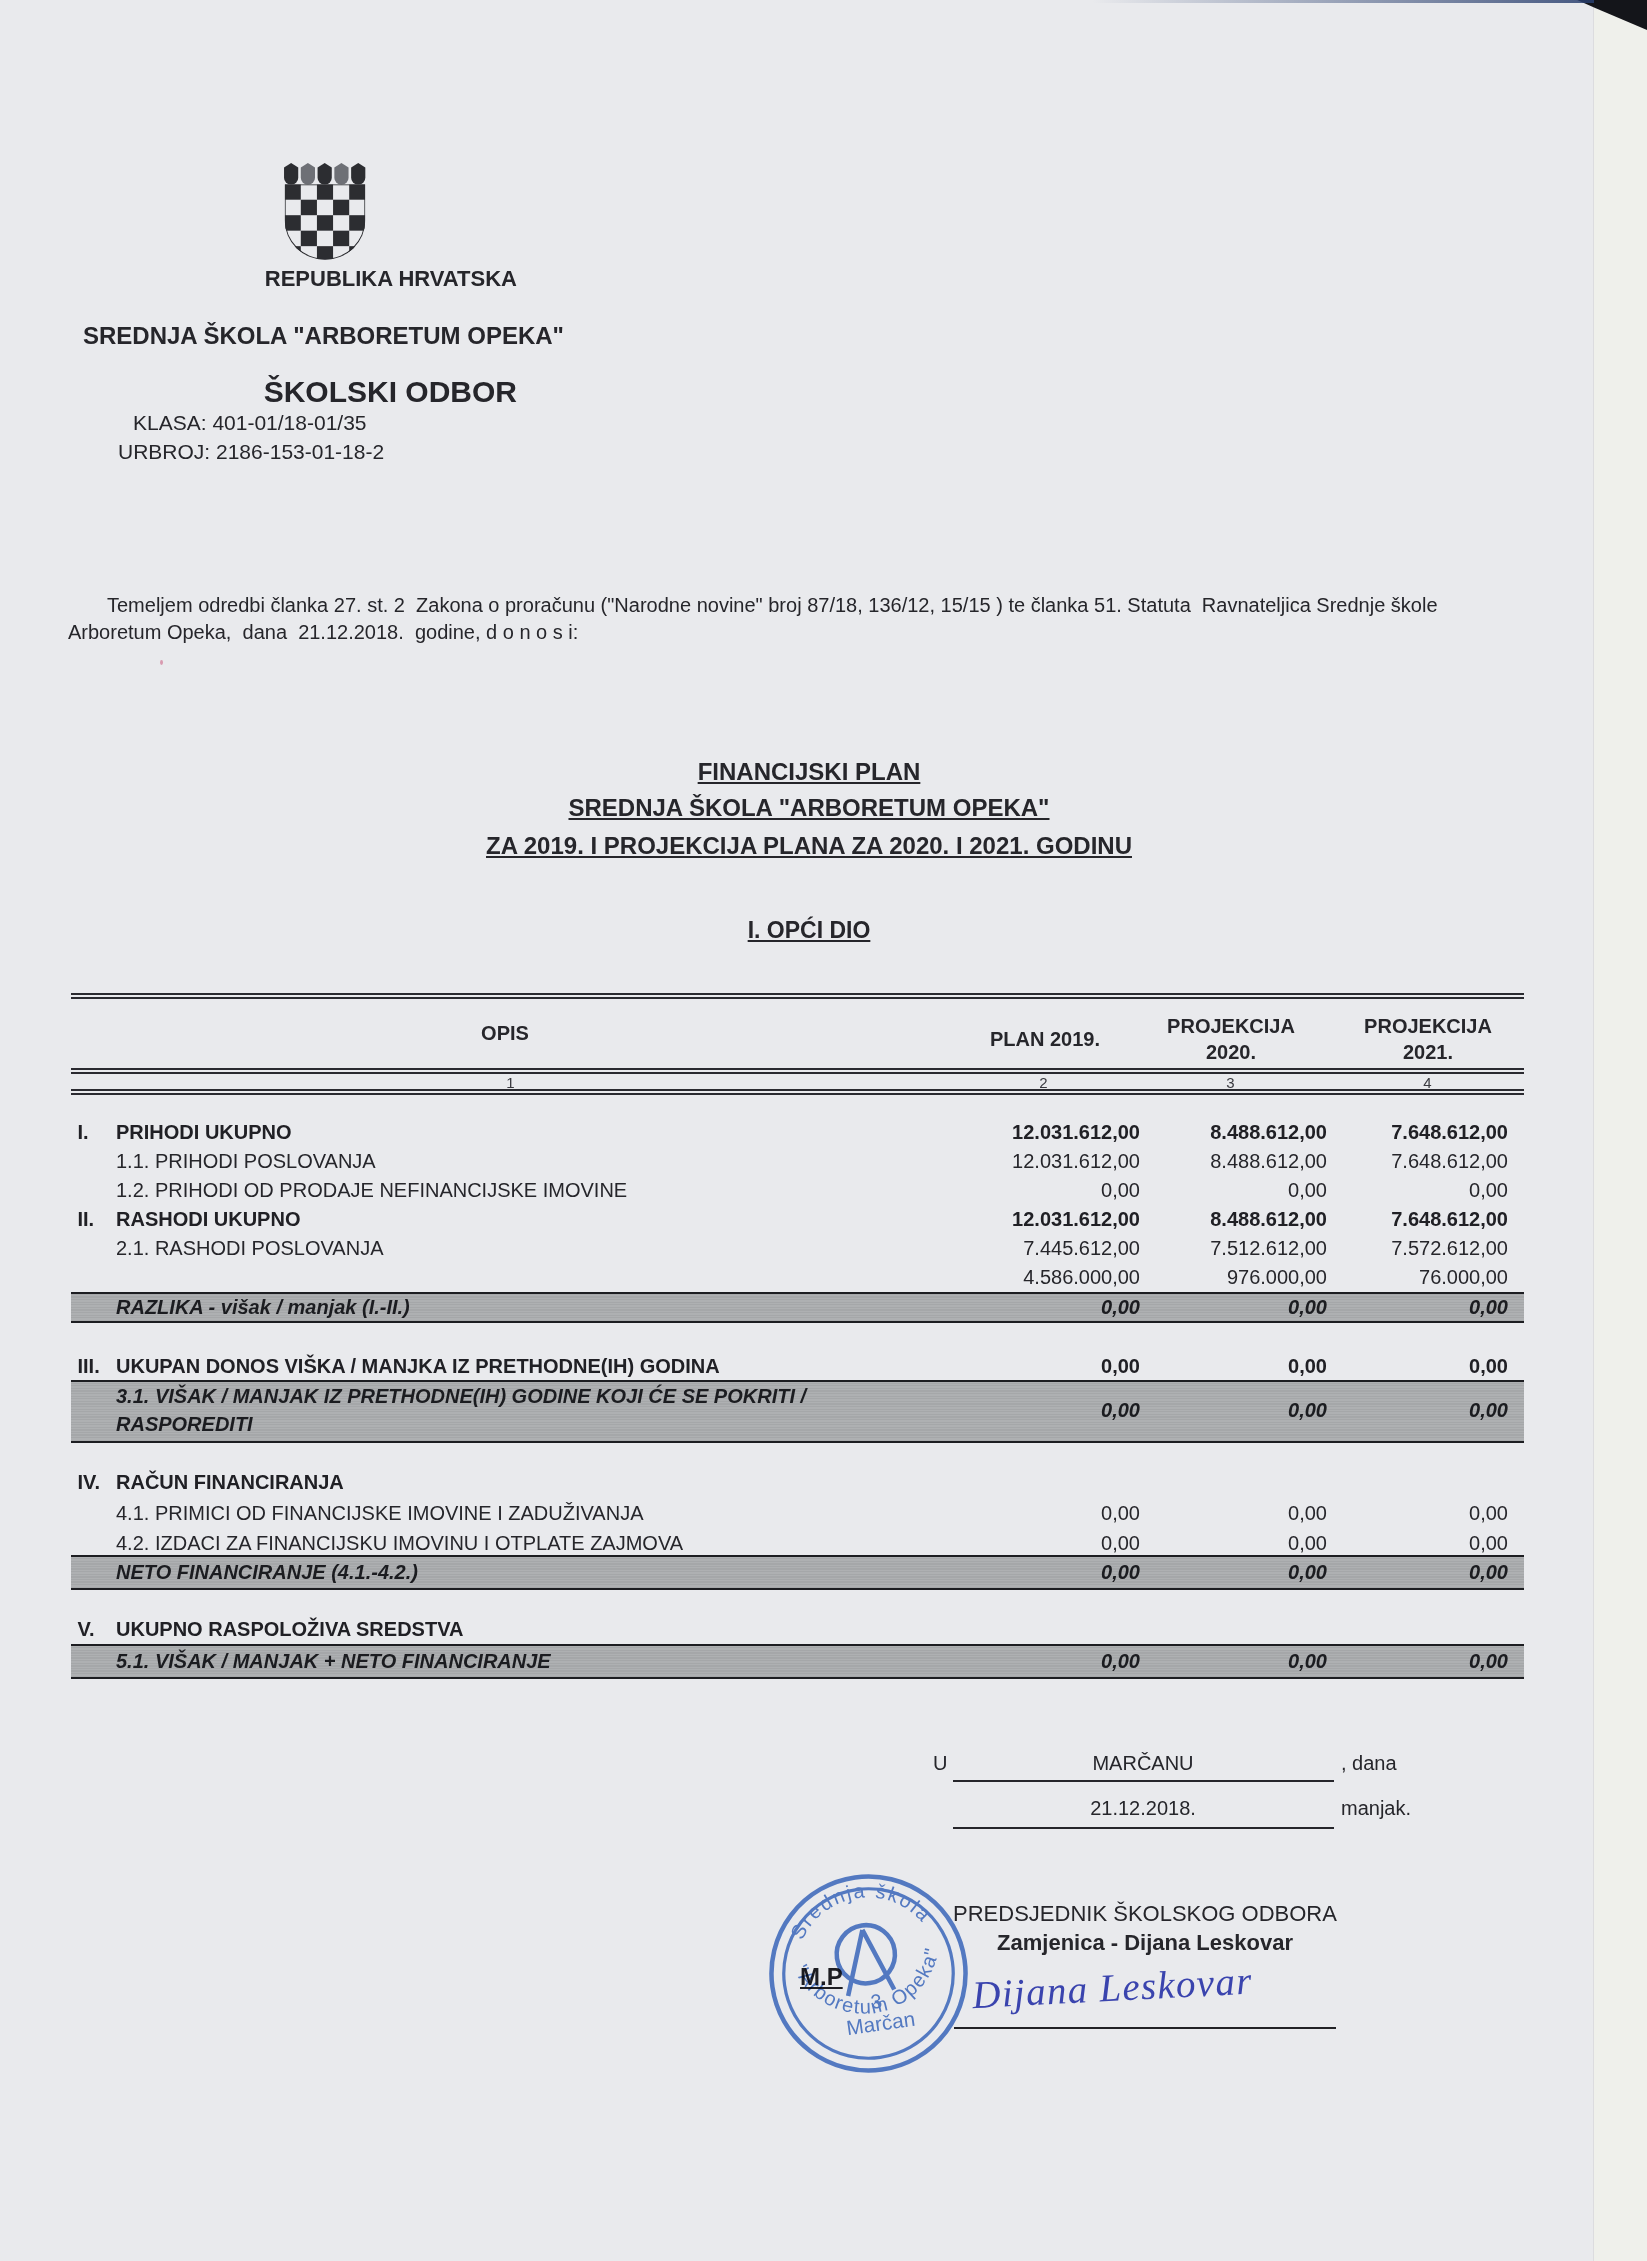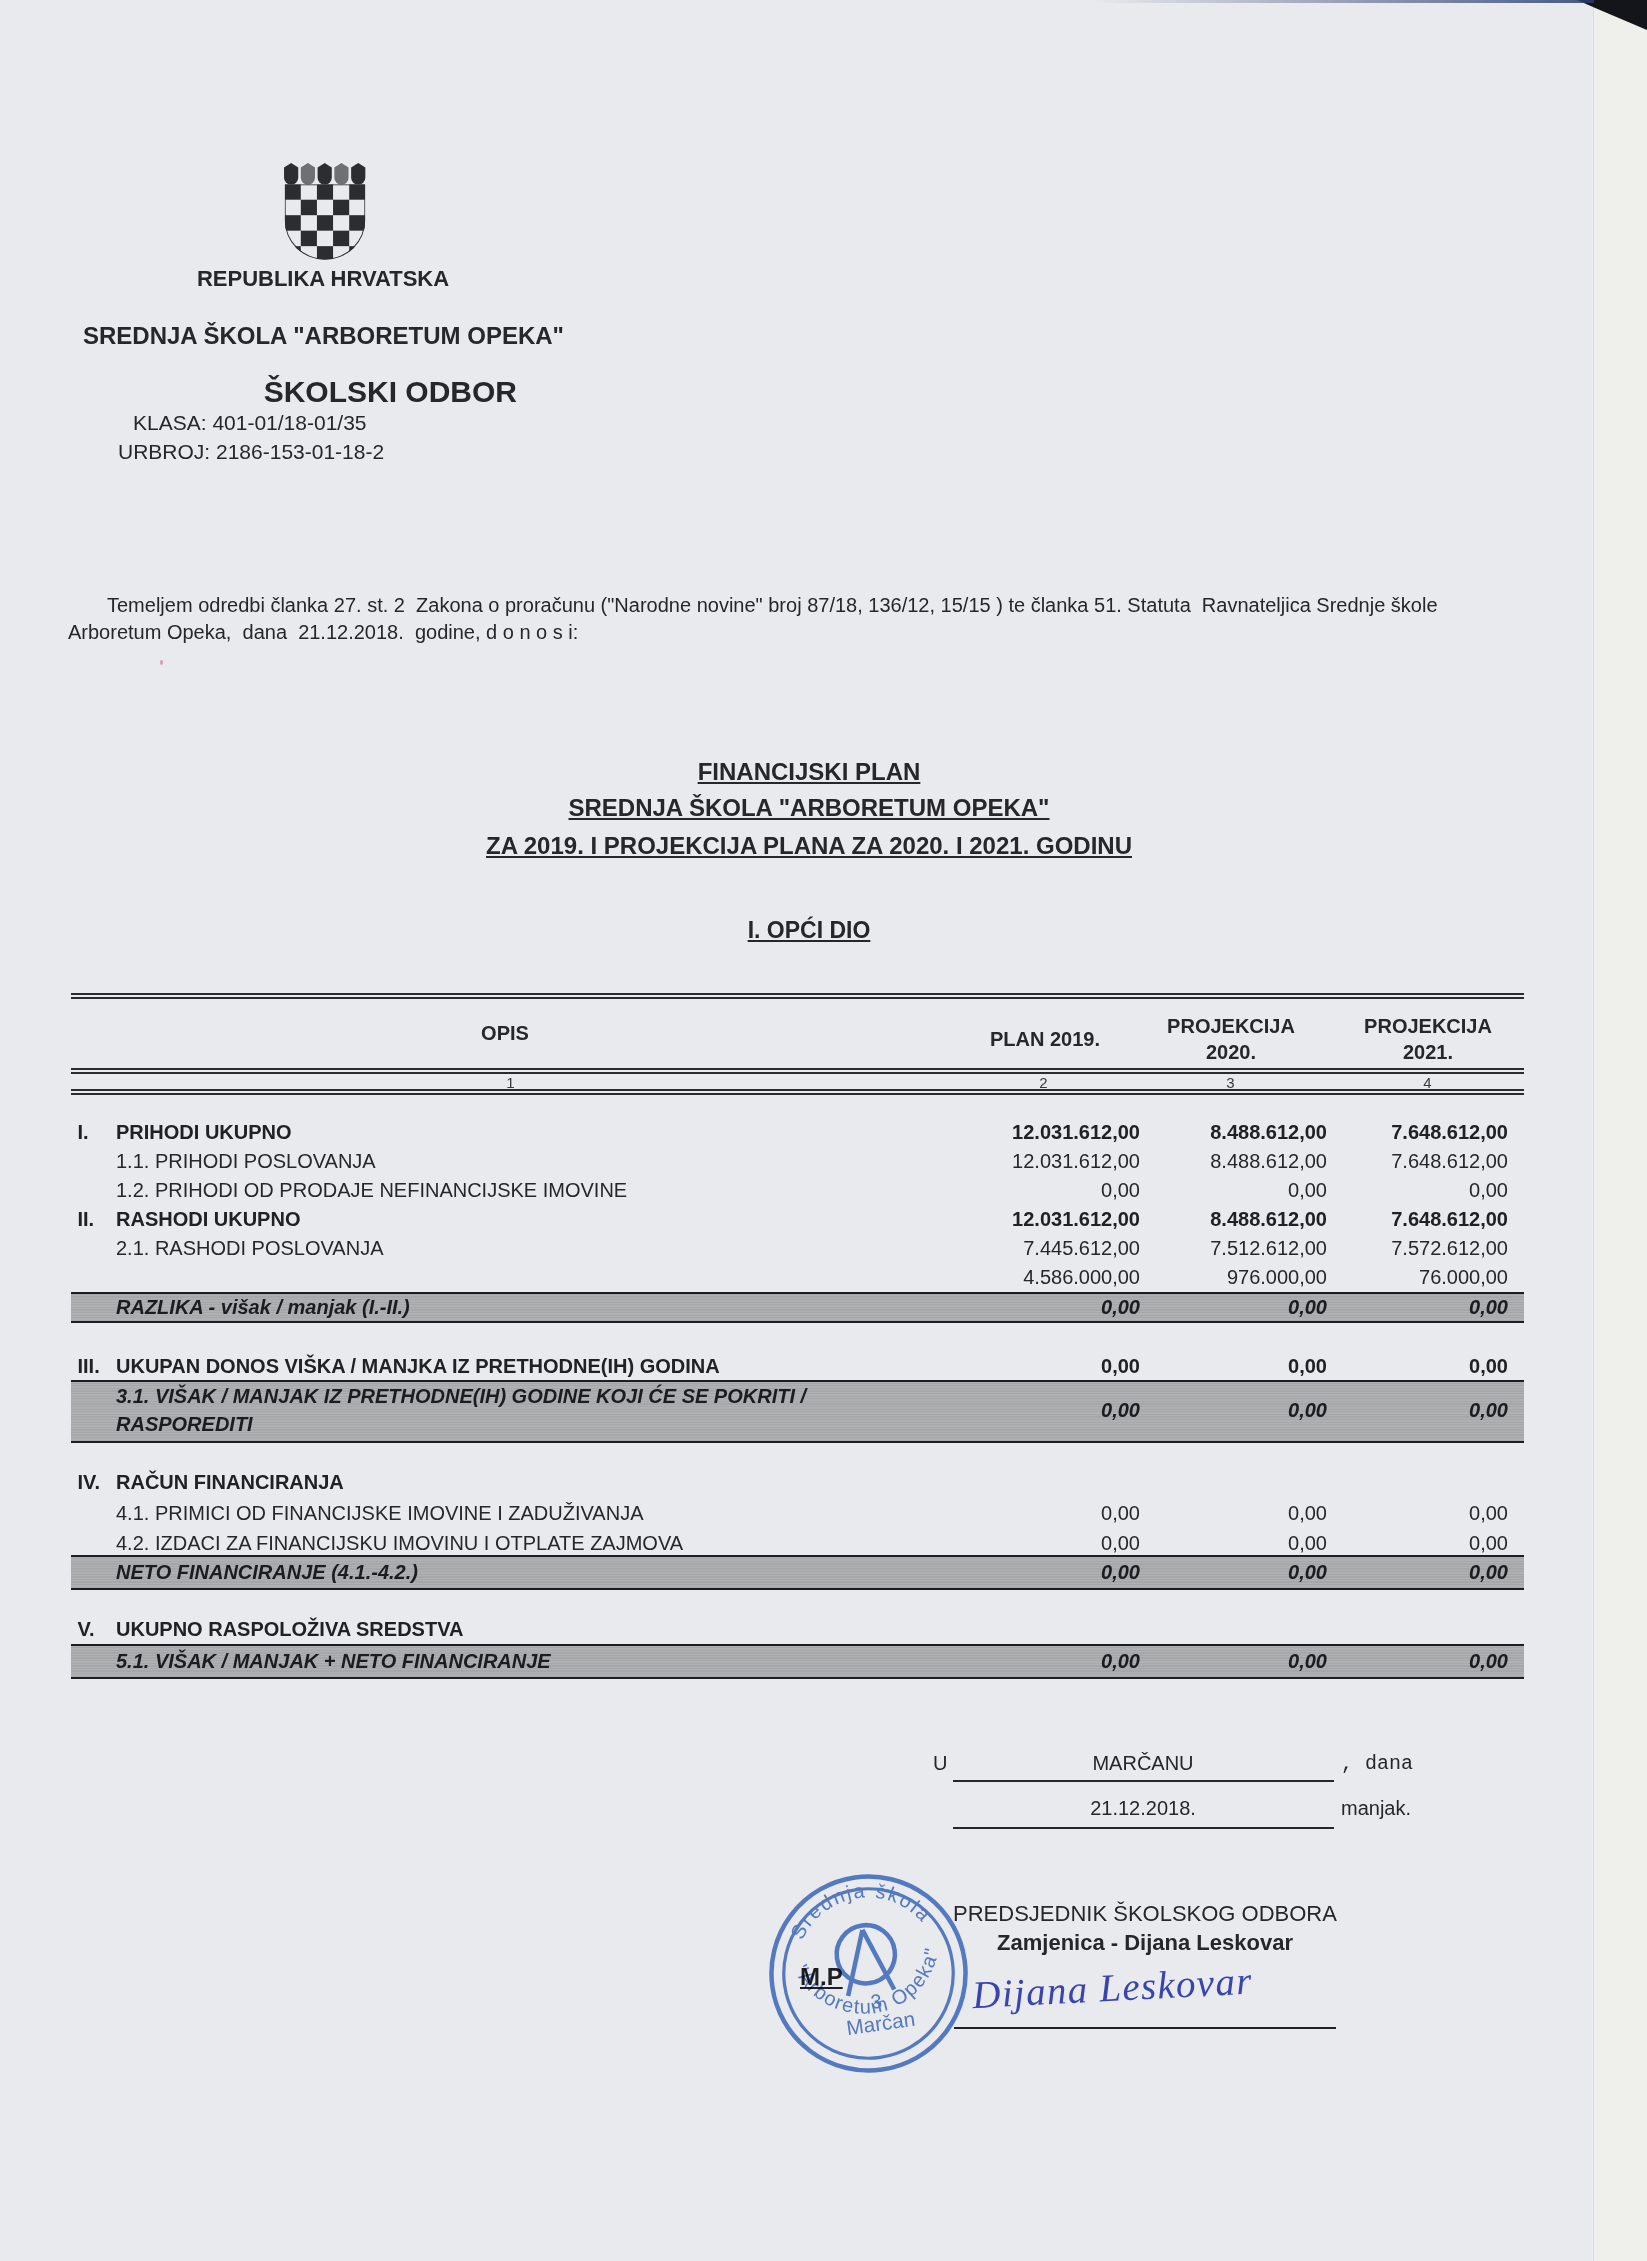--- a/index.html
+++ b/index.html
@@ -12,21 +12,21 @@
   .abs{position:absolute;}
   
   .scan-strip{left:1593px;top:0;width:54px;height:2261px;background:#eff0eb;border-left:1.3px solid #dcdcdf;}
   .scan-wedge{left:1550px;top:0;width:97px;height:30px;background:#14151a;
     clip-path:polygon(28% 0,100% 0,100% 100%,46% 26%);}
   .scan-topline{left:1092px;top:0;width:502px;height:2.6px;
     background:linear-gradient(to right, rgba(58,95,154,0), rgba(40,62,110,.85));}
   .scan-dot{left:160px;top:660px;width:3.2px;height:5.2px;border-radius:50%;background:#cf6f8f;opacity:.65;}
   
   .coa{left:282px;top:161px;width:86px;height:100px;}
-  .h-republic{left:129px;top:266px;width:388px;text-align:center;font-size:22px;font-weight:bold;}
+  .h-republic{left:129px;top:266px;width:388px;text-align:right;font-size:22px;font-weight:bold;}
   .h-school{left:52px;top:322px;width:543px;text-align:center;font-size:24px;font-weight:bold;}
   .h-board{left:129px;top:375px;width:388px;text-align:right;font-size:30px;font-weight:bold;}
   .h-klasa{left:133px;top:411px;font-size:21px;}
   .h-urbroj{left:118px;top:440px;font-size:21px;}
   
   .preamble{left:68px;top:592px;width:1511px;font-size:20px;line-height:27px;}
   .preamble .l1{white-space:pre;text-indent:39px;}
   .preamble .l2{white-space:pre;}
   
   .title-line{left:4px;width:1610px;text-align:center;font-weight:bold;font-size:24px;text-decoration:underline;}
@@ -50,21 +50,21 @@
   .band{
     background:repeating-linear-gradient(0deg,#a5a7a9 0 1.3px,#aeb0b2 1.3px 2.6px);
     border-top:2.6px solid #1c1d21;border-bottom:2.6px solid #1c1d21;
     font-weight:bold;font-style:italic;color:#1b1c20;box-sizing:border-box;
   }
   .band .lbl{width:743px;}
   
   .ft{font-size:20px;}
   .f-u{left:933px;top:1752px;}
   .f-place{left:1033px;top:1752px;width:220px;text-align:center;}
-  .f-dana{left:1341px;top:1752px;font-family:Liberation Mono, monospace;}
+  .f-dana{left:1341px;top:1752px;}
   .f-line{height:1.9px;background:#26262b;left:953px;width:381px;}
   .f-line1{top:1780px;} .f-line2{top:1827px;}
   .f-date{left:1033px;top:1797px;width:220px;text-align:center;}
   .f-godine{left:1341px;top:1797px;}
   .sig-role{left:822px;top:1901px;width:646px;text-align:center;font-size:22px;font-weight:normal;}
   .sig-deputy{left:822px;top:1930px;width:646px;text-align:center;font-size:22px;font-weight:bold;}
   .sig-hand{left:972px;top:1962px;width:388px;font-family:"Liberation Serif",serif;
     font-style:italic;font-size:39px;color:#3a44ae;transform:rotate(-3deg);letter-spacing:1.3px;}
   .sig-line{left:954px;top:2027px;width:382px;height:1.9px;background:#222226;}
   .mp{left:800px;top:1963px;font-size:24px;font-weight:bold;color:#1d1d22;text-decoration:underline;}

